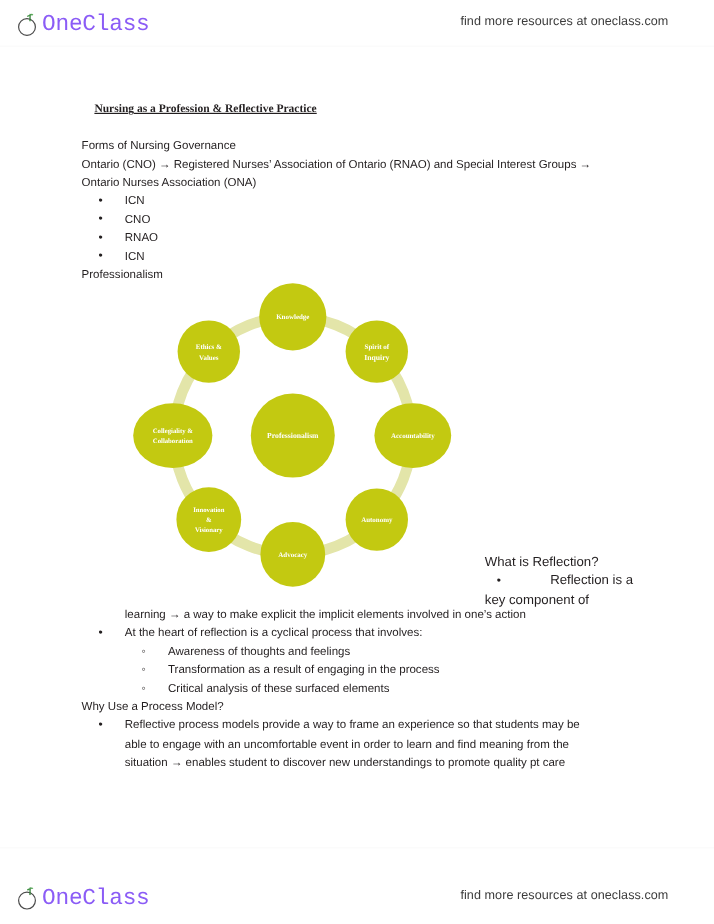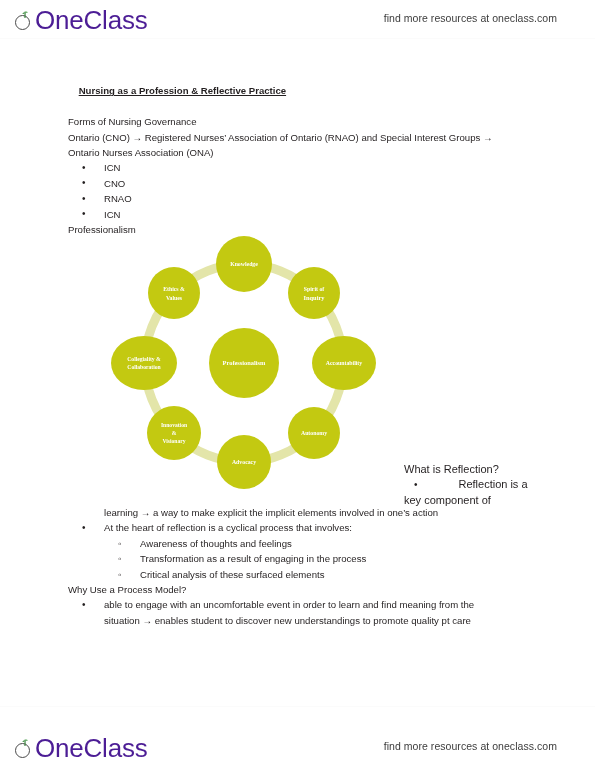--- a/index.html
+++ b/index.html
@@ -52,24 +52,24 @@
     box-sizing: border-box;
   }
   .logo-mark .sprout {
     position: absolute;
     left: 7px;
     top: 0px;
     width: 8px;
     height: 7px;
   }
   .logo-text {
-    font-family: Liberation Sans, sans-serif;
-    font-size: 26px;
+    font-family: Liberation Mono, monospace;
+    font-size: 19px;
     letter-spacing: -0.2px;
-    color: #4c1d95;
+    color: #8b5cf6;
     line-height: 21px;
     font-weight: 400;
   }
   .brand-tagline {
     position: absolute;
     right: 38px;
     font-size: 10.5px;
     color: #3c3c3c;
     letter-spacing: 0.05px;
   }
@@ -91,20 +91,21 @@
     width: 462px;
     font-size: 9.6px;
     line-height: 15.4px;
     color: #231f20;
   }
   .line { white-space: pre-wrap; }
   .heading-underline {
     font-weight: bold;
     text-decoration: underline;
     display: inline-block;
+    font-family: Liberation Serif, serif;
   }
 
   ul.lvl1, ul.lvl2 {
     margin: 0;
     padding: 0;
     list-style: none;
   }
   ul.lvl1 > li {
     position: relative;
     padding-left: 36px;
@@ -289,20 +290,21 @@
   <ul class="lvl1">
     <li>At the heart of reflection is a cyclical process that involves:</li>
   </ul>
   <ul class="lvl2">
     <li>Awareness of thoughts and feelings</li>
     <li>Transformation as a result of engaging in the process</li>
     <li>Critical analysis of these surfaced elements</li>
   </ul>
   <div class="line">Why Use a Process Model?</div>
   <div class="para-hang">
+    <div class="line">Reflective process models provide a way to frame an experience so that students may be</div>
     <div class="line">able to engage with an uncomfortable event in order to learn and find meaning from the</div>
     <div class="line">situation → enables student to discover new understandings to promote quality pt care</div>
   </div>
 </div>
 
 <div class="hairline bottom"></div>
 <div class="brand-bar bottom">
   <div class="logo">
     <span class="logo-mark">
       <span class="ring"></span>

